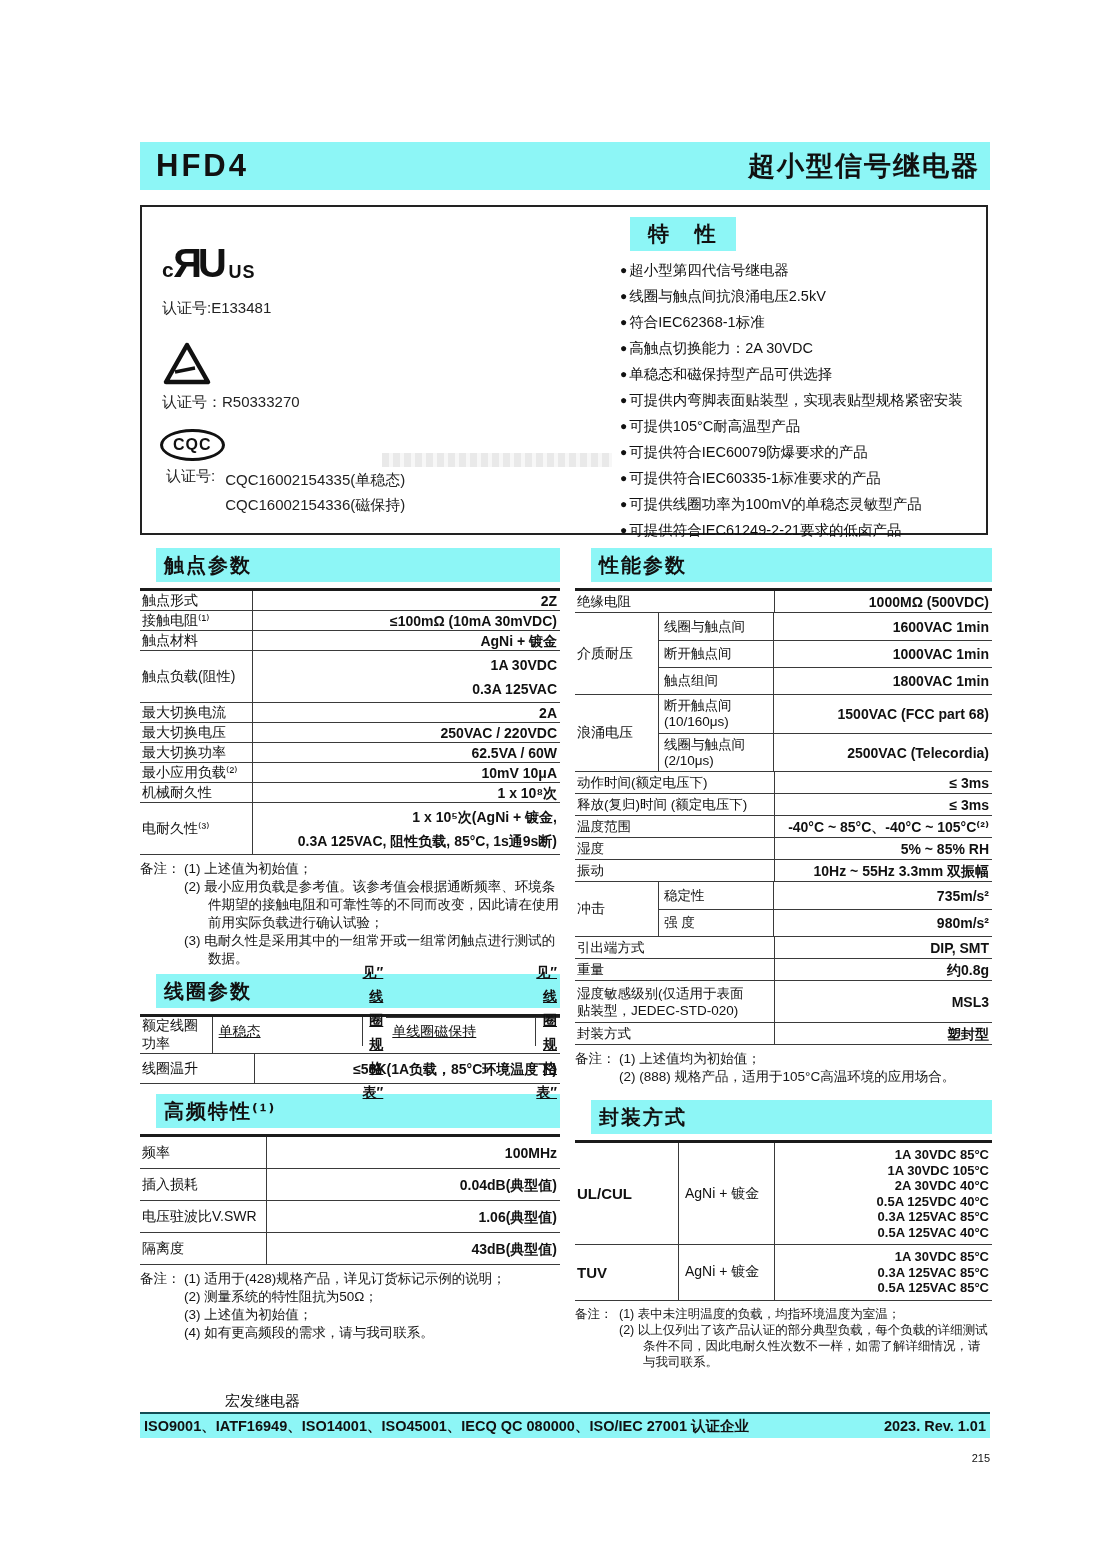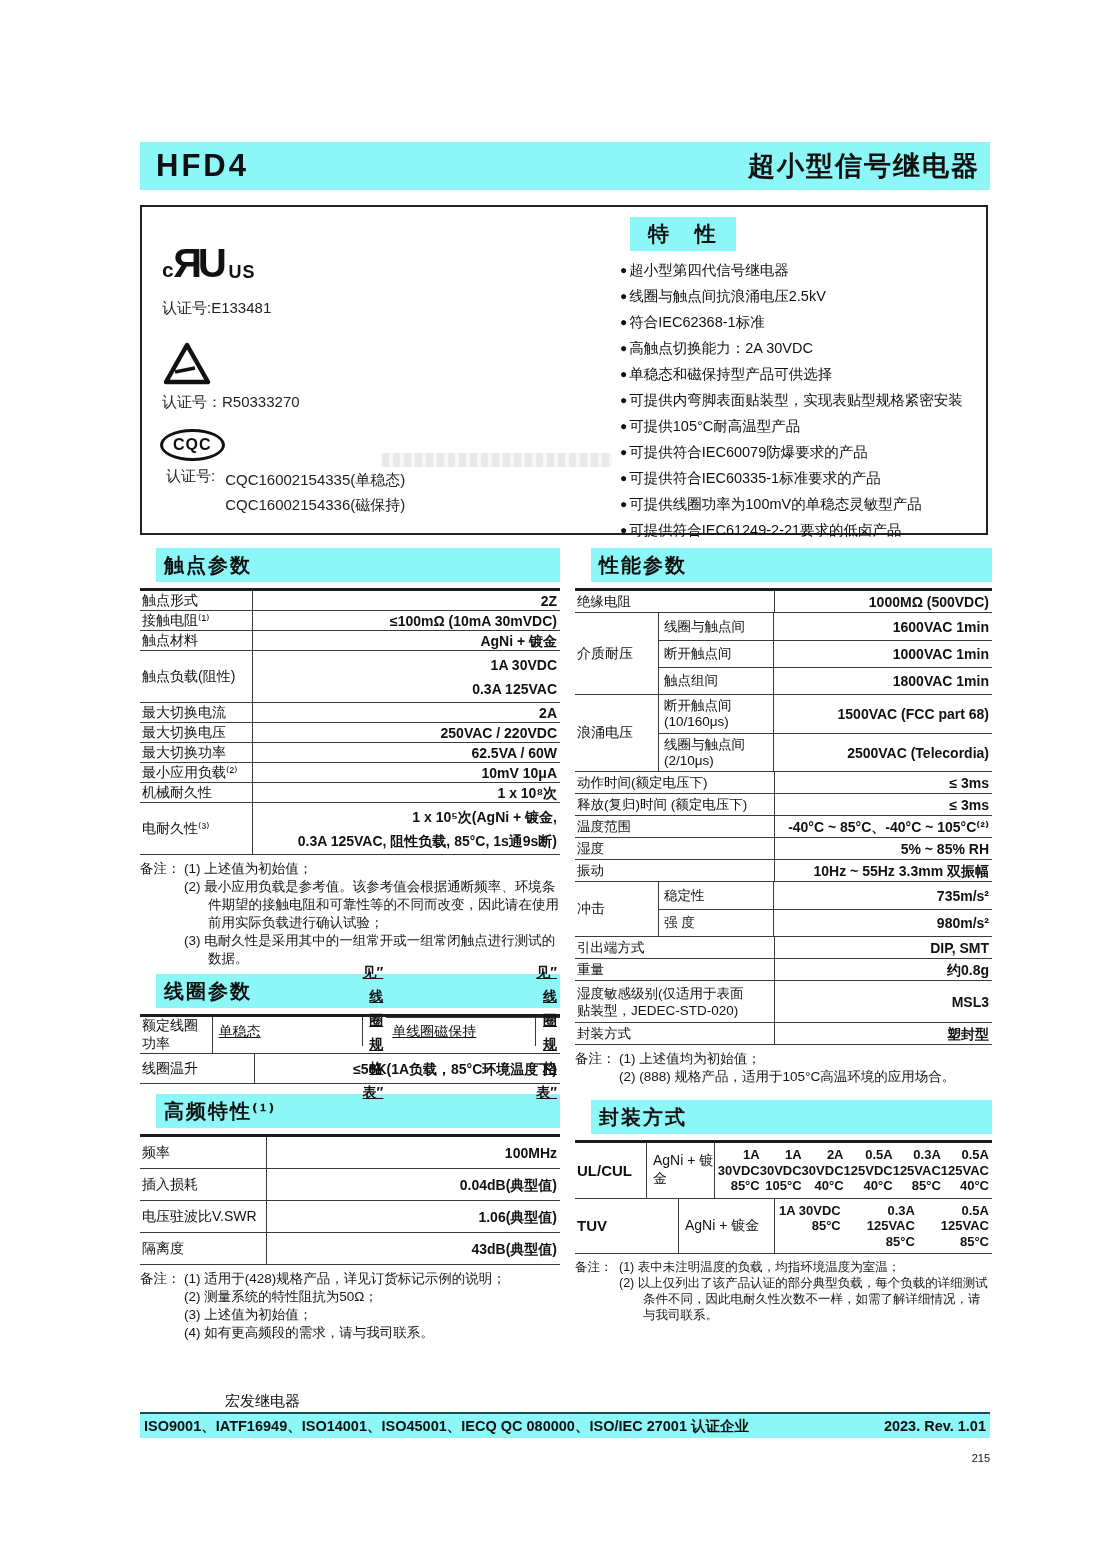--- a/index.html
+++ b/index.html
@@ -75,21 +75,21 @@
   .pt .gsub{display:flex;height:27px;}
   .pt .gsub.h38{height:38px;}
   .pt .gsub + .gsub{border-top:1px solid var(--thin);}
   .r27p{height:22px;} .r42{height:42px;}
 
   
   .st .sorg{width:104px;border-right:1px solid var(--thin);font-size:15px;font-weight:bold;
             display:flex;align-items:center;padding-left:2px;}
   .st .smat{width:96px;border-right:1px solid var(--thin);font-size:14px;display:flex;align-items:center;padding-left:6px;}
   .st .sloads{flex:1;text-align:right;font-weight:bold;font-size:13px;line-height:15.5px;
-              padding:4px 3px;display:flex;flex-direction:row;justify-content:center;}
+              padding:4px 3px;display:flex;flex-direction:column;justify-content:center;}
 
   
   .notes{display:flex;margin-top:5px;font-size:13.5px;line-height:18px;color:#151515;}
   .notes .nlabel{width:44px;flex:none;}
   .notes .nbody{flex:1;}
   .notes .nbody p{margin:0;padding-left:24px;text-indent:-24px;}
   .notes.small{font-size:12.5px;line-height:16px;}
 
   .mt6{margin-top:6px;} .mt10{margin-top:10px;}
 

